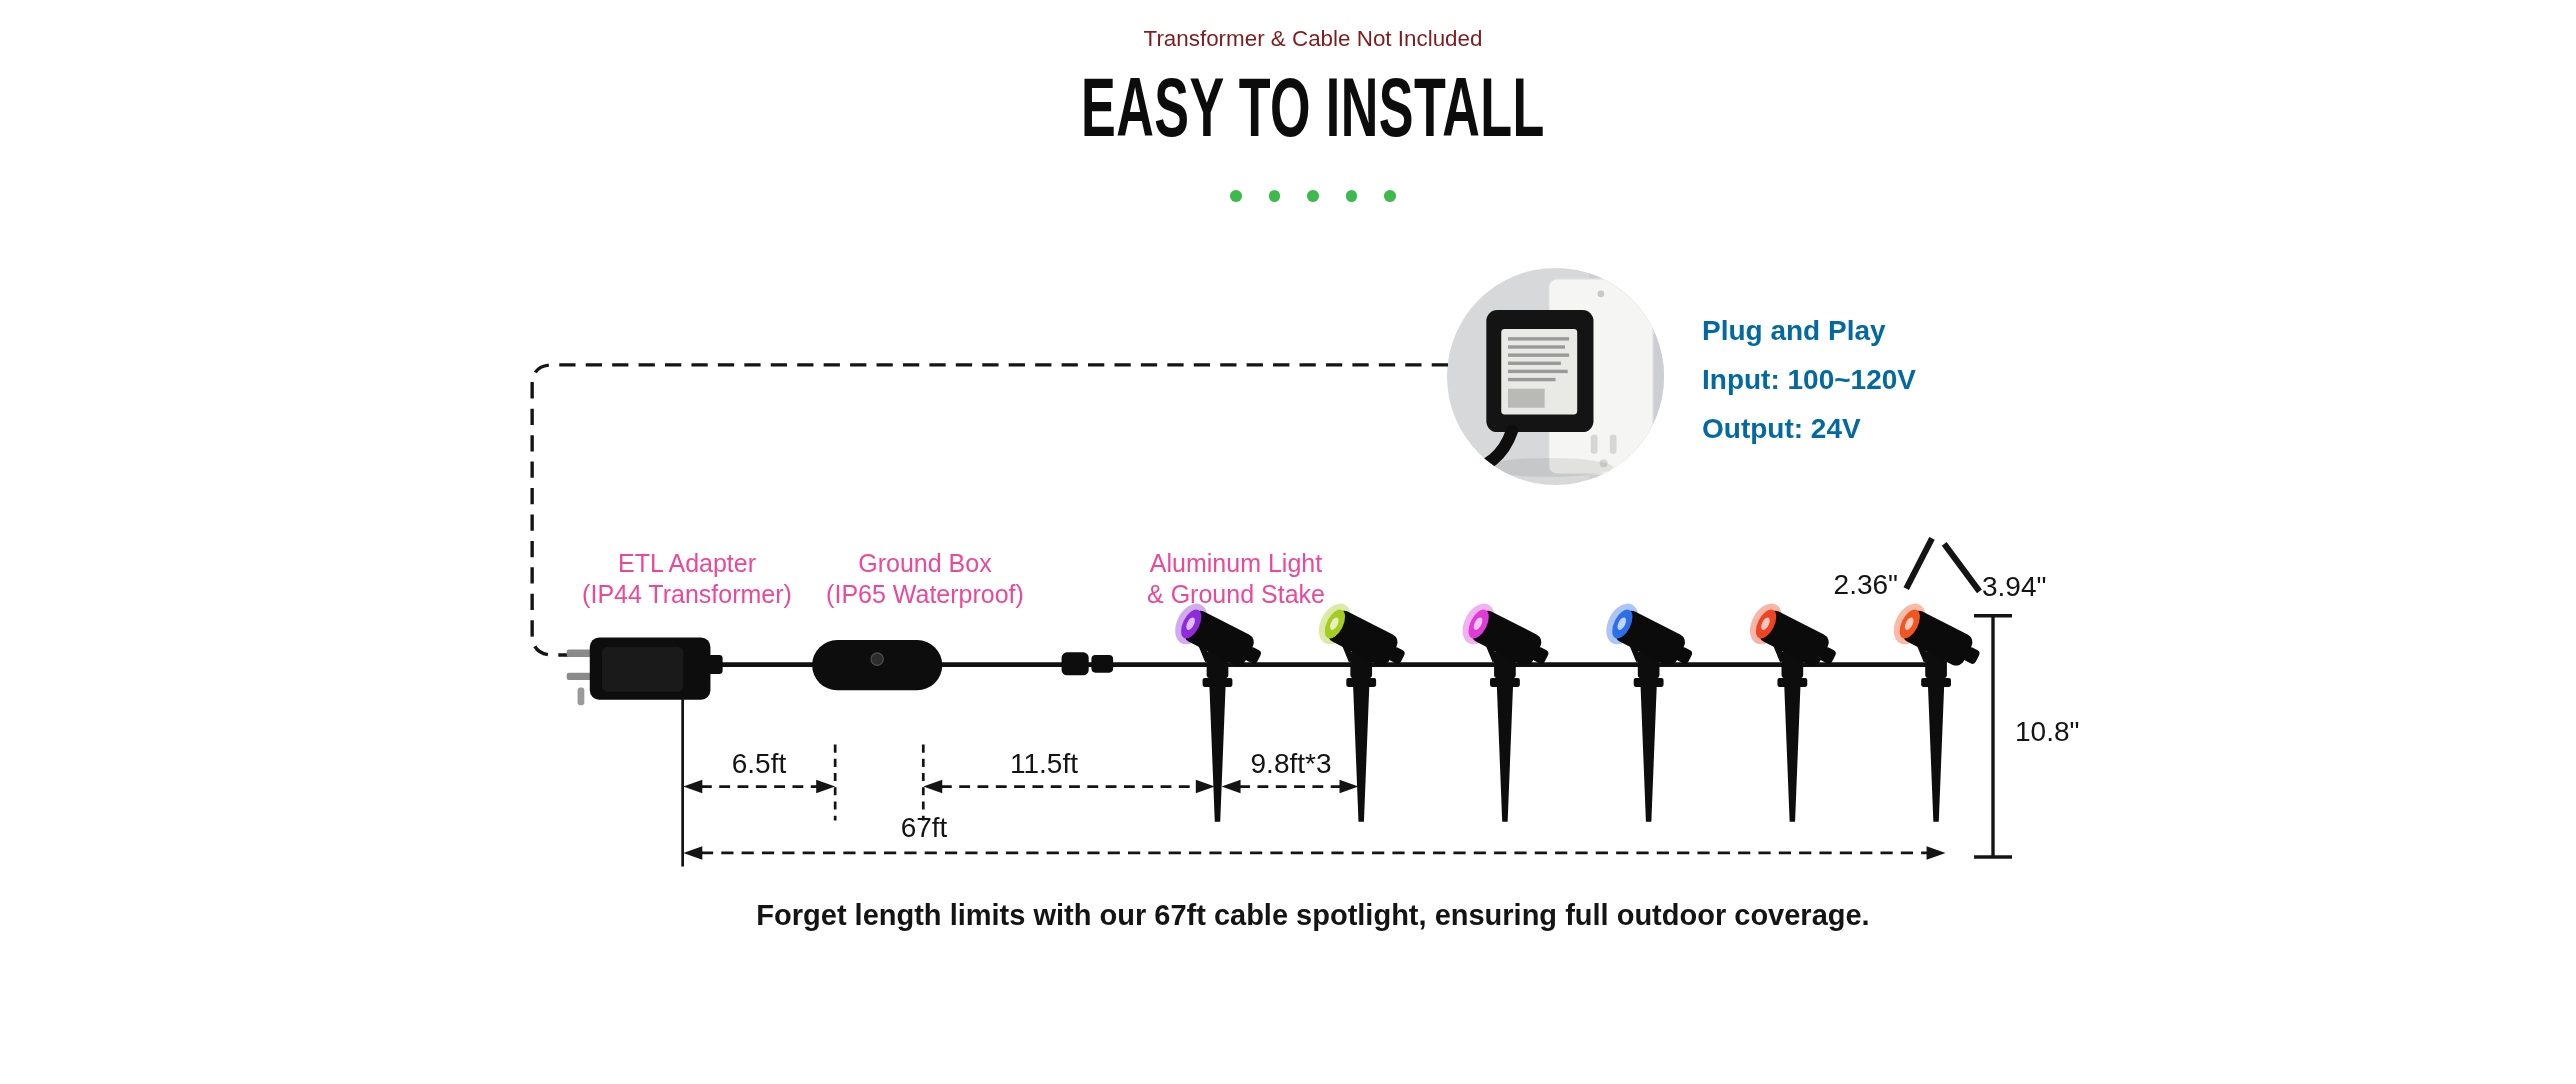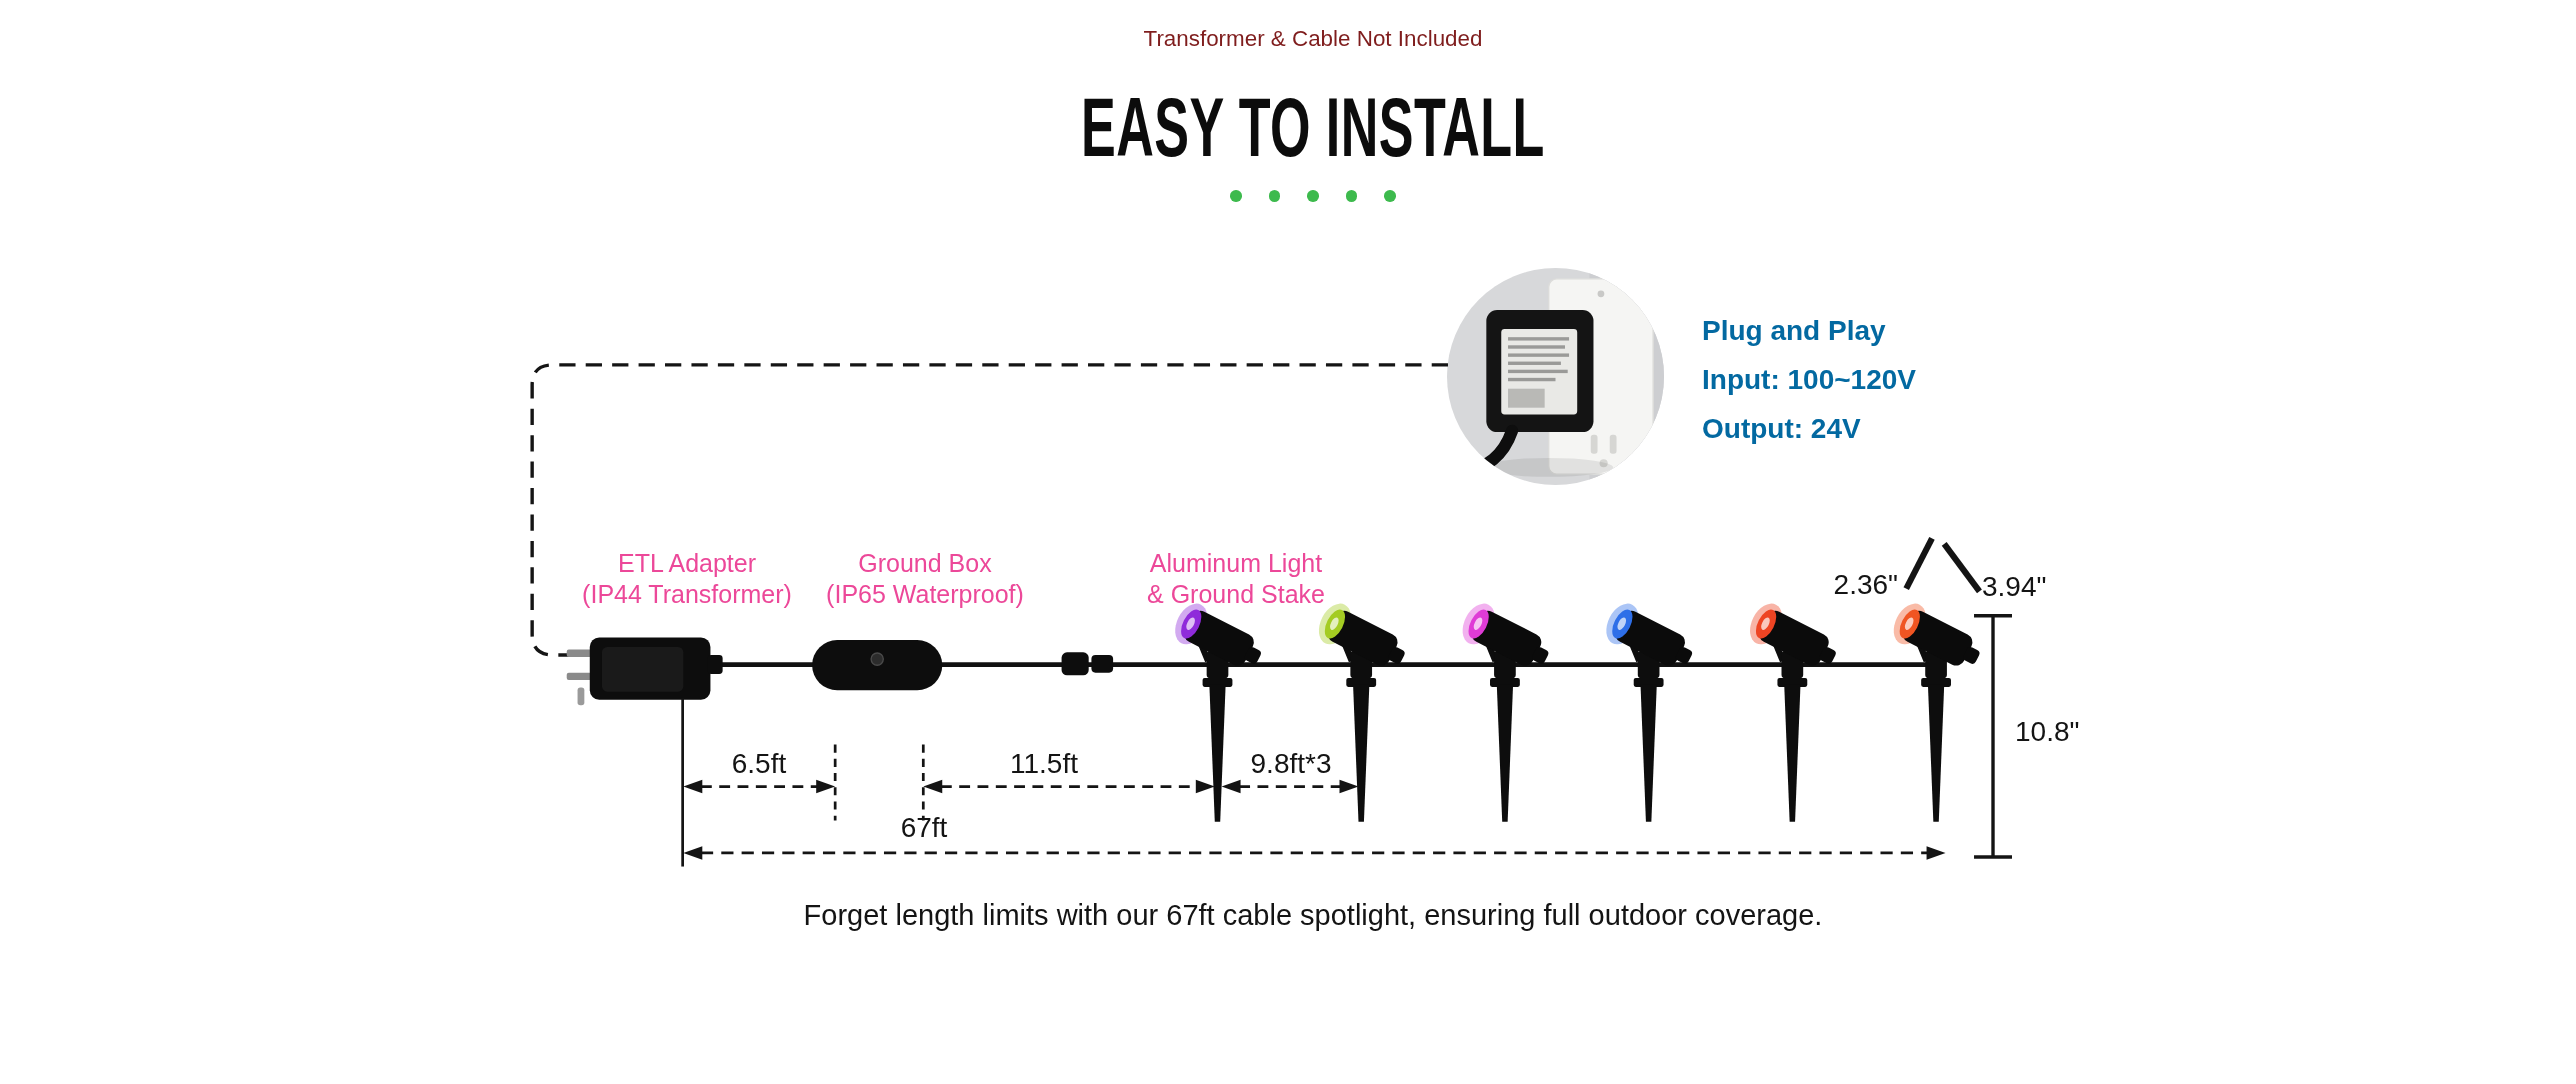--- a/index.html
+++ b/index.html
@@ -25,30 +25,30 @@
     line-height:49px;color:#0369a1;white-space:nowrap;
   }
   .comp-label{
     position:absolute;transform:translateX(-50%);text-align:center;
     font-size:25px;line-height:31px;color:#ec4899;white-space:nowrap;
   }
   .diagram-svg{position:absolute;left:0;top:0;}
   .dim-label{position:absolute;font-size:28px;color:#141414;white-space:nowrap;}
   .dim-center{transform:translateX(-50%);}
   .dim-right{text-align:right;}
-  .caption{font-size:29px;font-weight:400;color:#141414;}
+  .caption{font-size:29px;font-weight:700;color:#141414;}
 </style>
 </head>
 <body>
 
 <div class="crow" style="top:26px;">
   <span class="note">Transformer &amp; Cable Not Included</span>
 </div>
 
-<div class="crow" style="top:65px;margin-top:20px;">
+<div class="crow" style="top:65px;">
   <h1 class="title">EASY TO INSTALL</h1>
 </div>
 
 <div class="crow" style="top:190px;">
   <div class="dots">
     <span class="dot" style="background-color: rgb(61, 186, 77);"></span>
     <span class="dot" style="background-color: rgb(61, 186, 77);"></span>
     <span class="dot" style="background-color: rgb(61, 186, 77);"></span>
     <span class="dot" style="background-color: rgb(61, 186, 77);"></span>
     <span class="dot" style="background-color: rgb(61, 186, 77);"></span>

